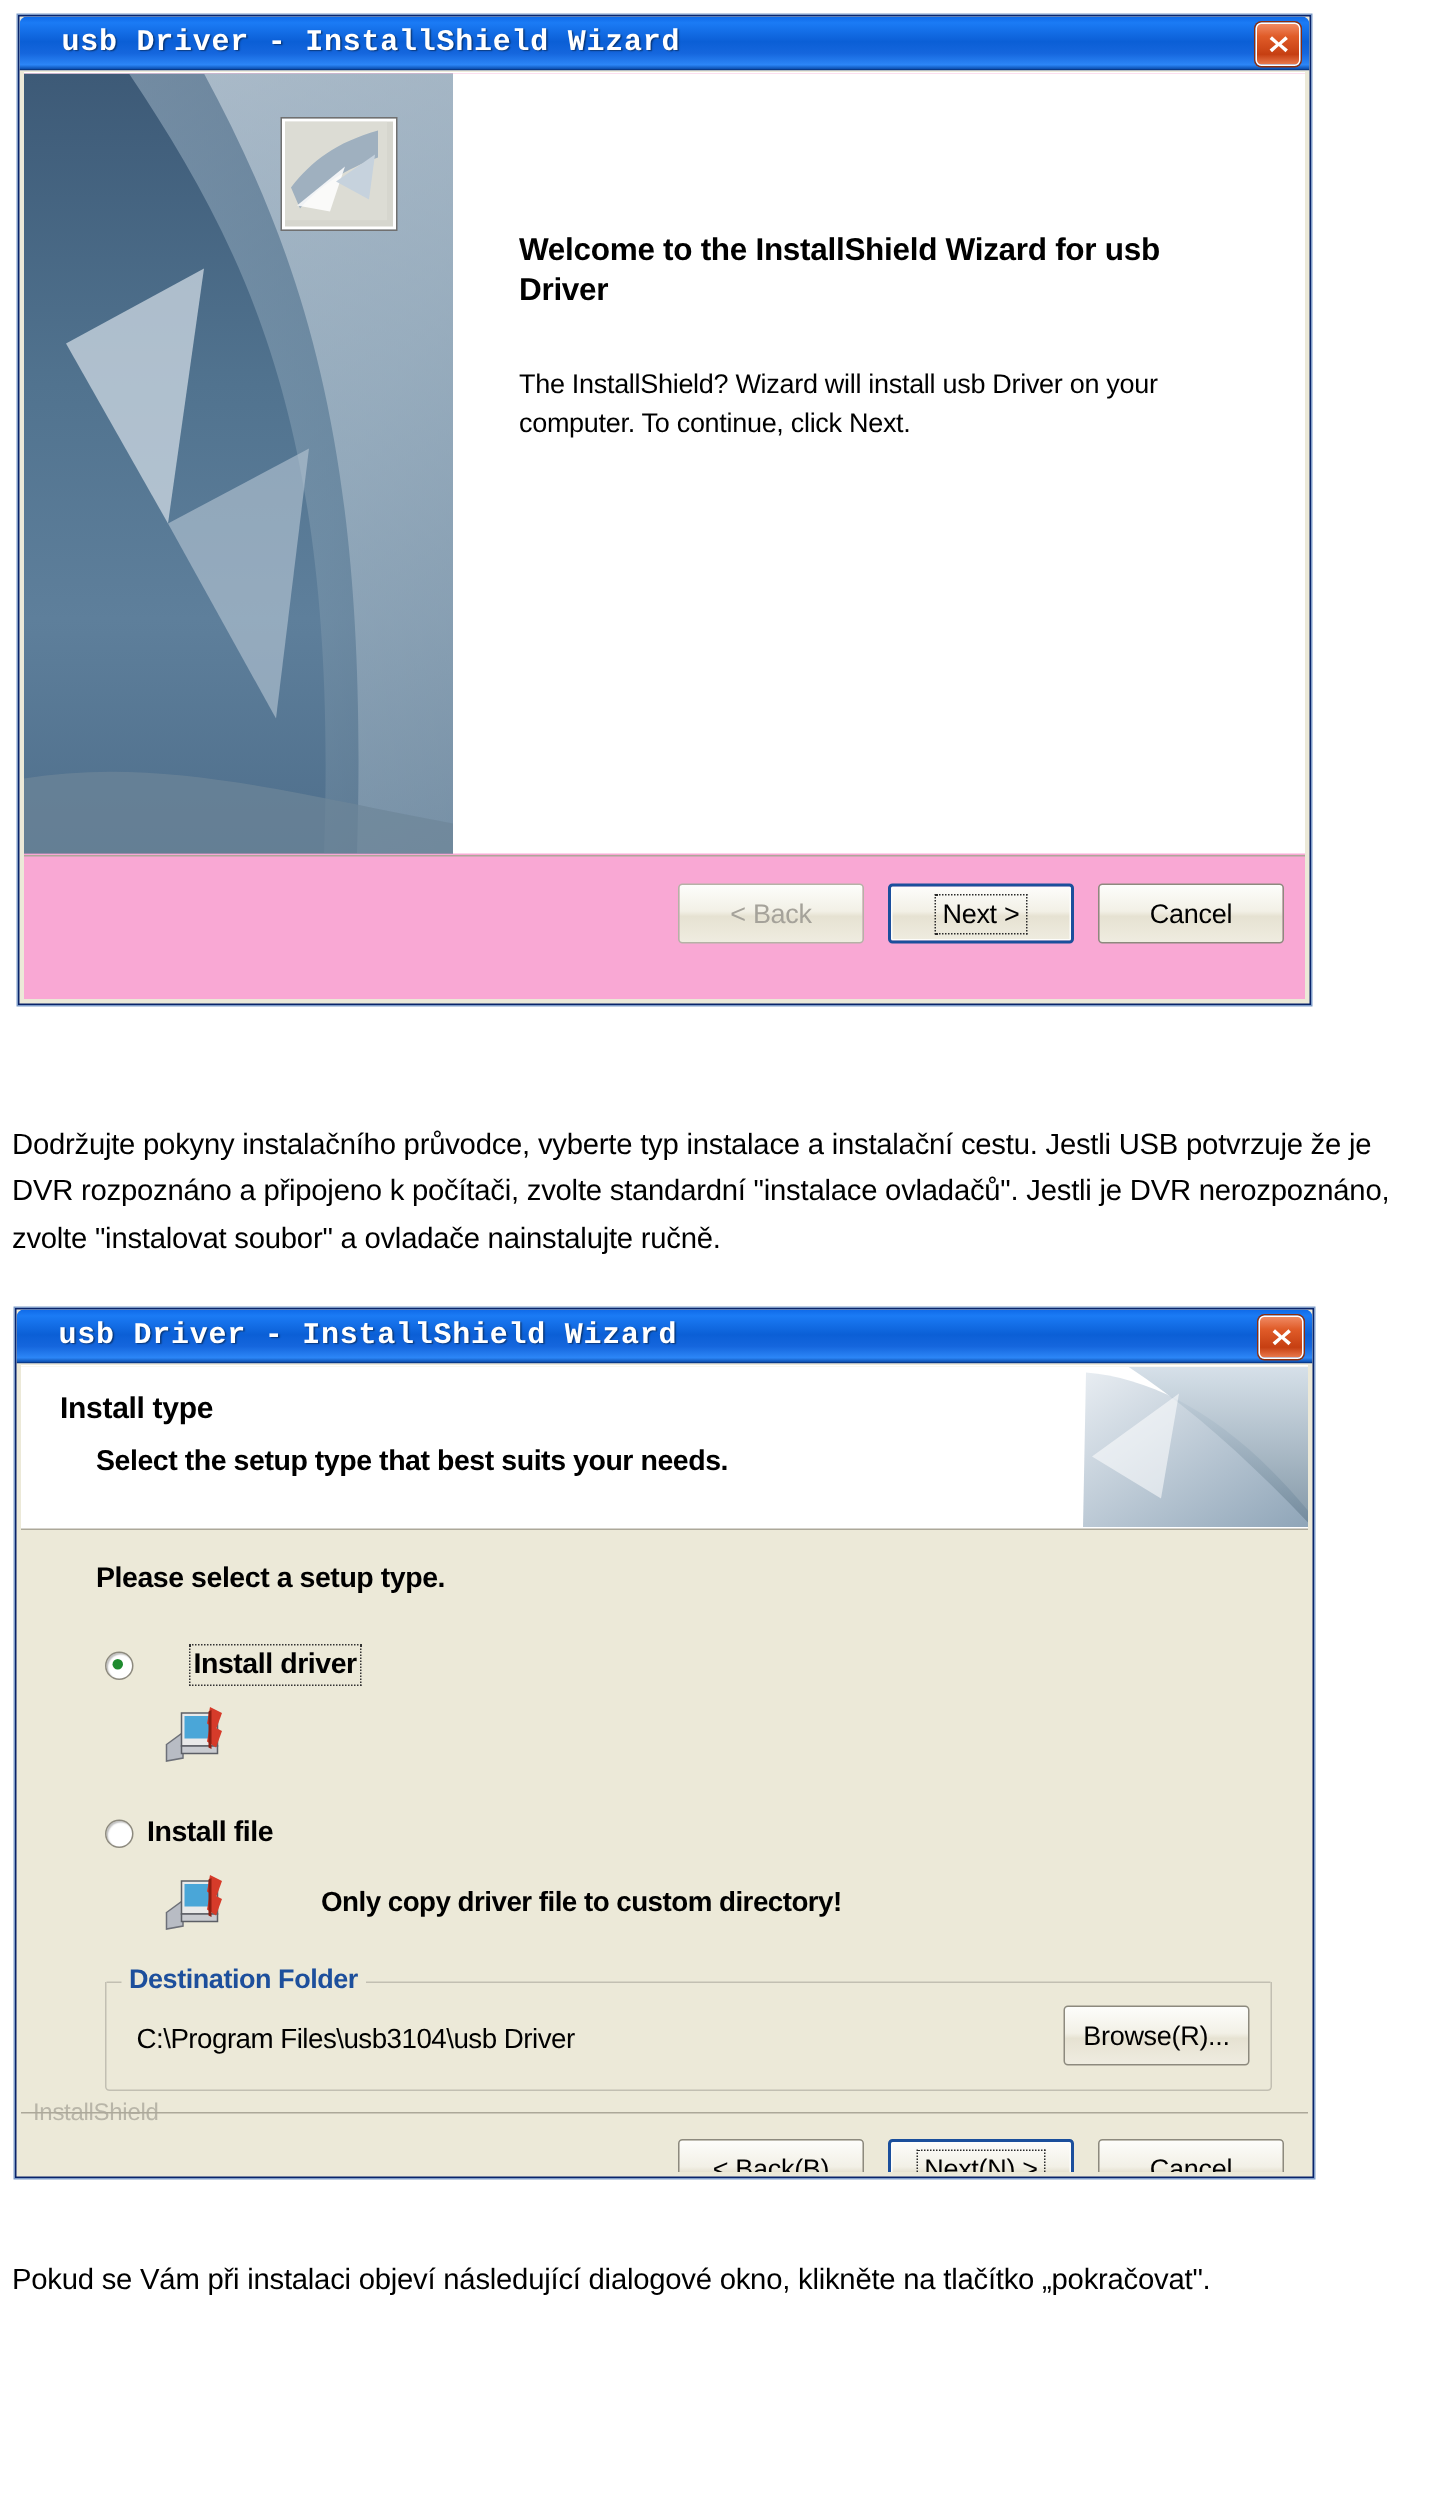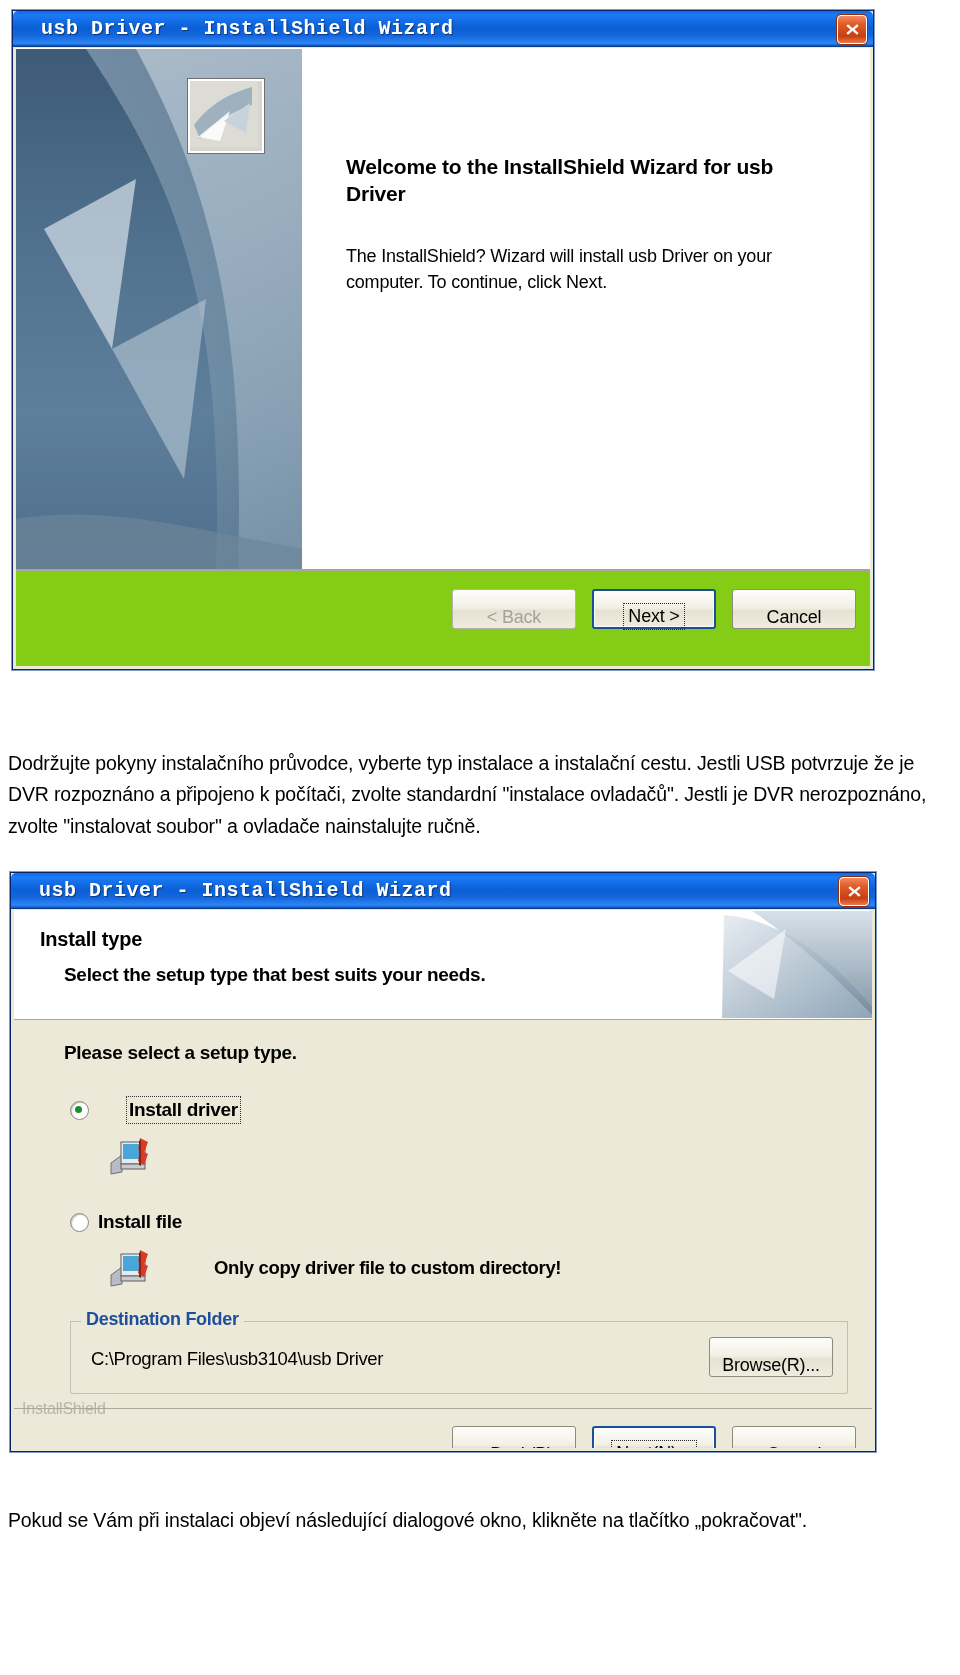--- a/index.html
+++ b/index.html
@@ -46,21 +46,21 @@
     box-shadow:0 0 0 1px #8e2d0b;
     display:flex;align-items:center;justify-content:center;
     cursor:pointer;
   }
   .closebtn svg{display:block;}
 
   
   #win1{ left:12px; top:10px; width:862px; height:660px; }
   #win1 .body{
     position:absolute;left:3px;right:3px;top:37px;bottom:3px;
-    background:#84cc16;
+    background:#f9a8d4;
     border-top:1px solid #ffffff;
     overflow:hidden;
   }
   .sidepanel{
     position:absolute;left:0;top:0;width:286px;height:520px;
     background:linear-gradient(to bottom,#3d5a77 0%,#51738f 40%,#5e7f9b 70%,#4e6e8b 100%);
     overflow:hidden;
   }
   .sidepanel .swoosh{position:absolute;left:0;top:0;width:100%;height:100%;}
   .whitepane{
@@ -88,21 +88,21 @@
   .btnstrip{
     position:absolute;right:14px;top:540px;
     display:flex;gap:16px;
   }
   .xpbtn{
     min-width:124px;height:40px;
     background:linear-gradient(to bottom,#fdfdfb 0%,#f2f0e6 46%,#e6e2d2 55%,#efece0 100%);
     border:1px solid #8d8a7e;
     border-radius:3px;
     font-size:18px;color:#000;
-    display:flex;align-items:flex-end;justify-content:center;
+    display:flex;align-items:center;justify-content:center;
     cursor:pointer;
     box-sizing:border-box;
     letter-spacing:-.2px;
   }
   .xpbtn.disabled{color:#a5a29a;border-color:#b5b2a6;}
   .xpbtn.default{
     border:2px solid #1b4f9c;
     box-shadow:inset 0 0 0 1px #fdfdfb;
   }
   .xpbtn.default .inner{

